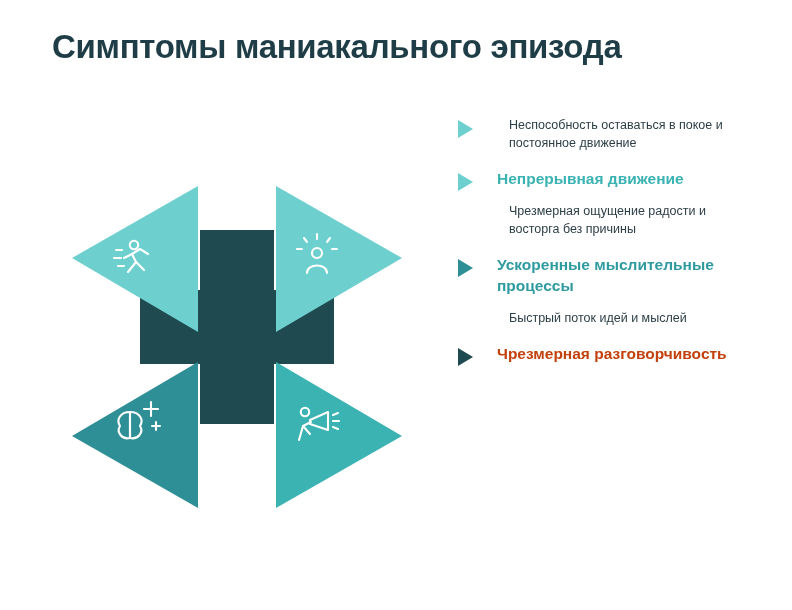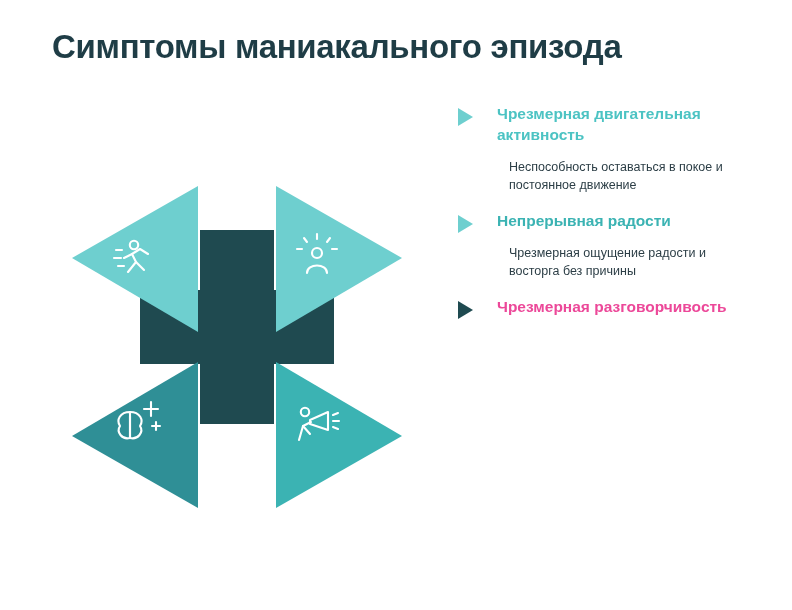--- a/index.html
+++ b/index.html
@@ -135,36 +135,42 @@
         </g>
       </g>
     </svg>
   </div>
 
   <div class="list">
 
     <div class="item">
       <div class="arrow" style="border-left-color:#6ecfcf"></div>
       <div class="item-body">
-        <p class="item-title" style="color:#4cc3c3">Чрезмерная двигательная активность</p>
         <p class="item-desc">Неспособность оставаться в покое и постоянное движение</p>
       </div>
     </div>
 
     <div class="item">
       <div class="arrow" style="border-left-color:#6ecfcf"></div>
       <div class="item-body">
-        <p class="item-title" style="color:#3bb3b3">Непрерывная радости</p>
+        <p class="item-title" style="color:#3bb3b3">Непрерывная движение</p>
         <p class="item-desc">Чрезмерная ощущение радости и восторга без причины</p>
       </div>
     </div>
 
+    <div class="item">
+      <div class="arrow" style="border-left-color:#2f8f96"></div>
+      <div class="item-body">
+        <p class="item-title" style="color:#2f9ba0">Ускоренные мыслительные процессы</p>
+        <p class="item-desc">Быстрый поток идей и мыслей</p>
+      </div>
+    </div>
 
     <div class="item">
       <div class="arrow" style="border-left-color:#1f4a50"></div>
       <div class="item-body">
-        <p class="item-title" style="color:#ec4899">Чрезмерная разговорчивость</p>
+        <p class="item-title" style="color:#c2410c">Чрезмерная разговорчивость</p>
       </div>
     </div>
 
   </div>
 
 </div>
 
 </body></html>

